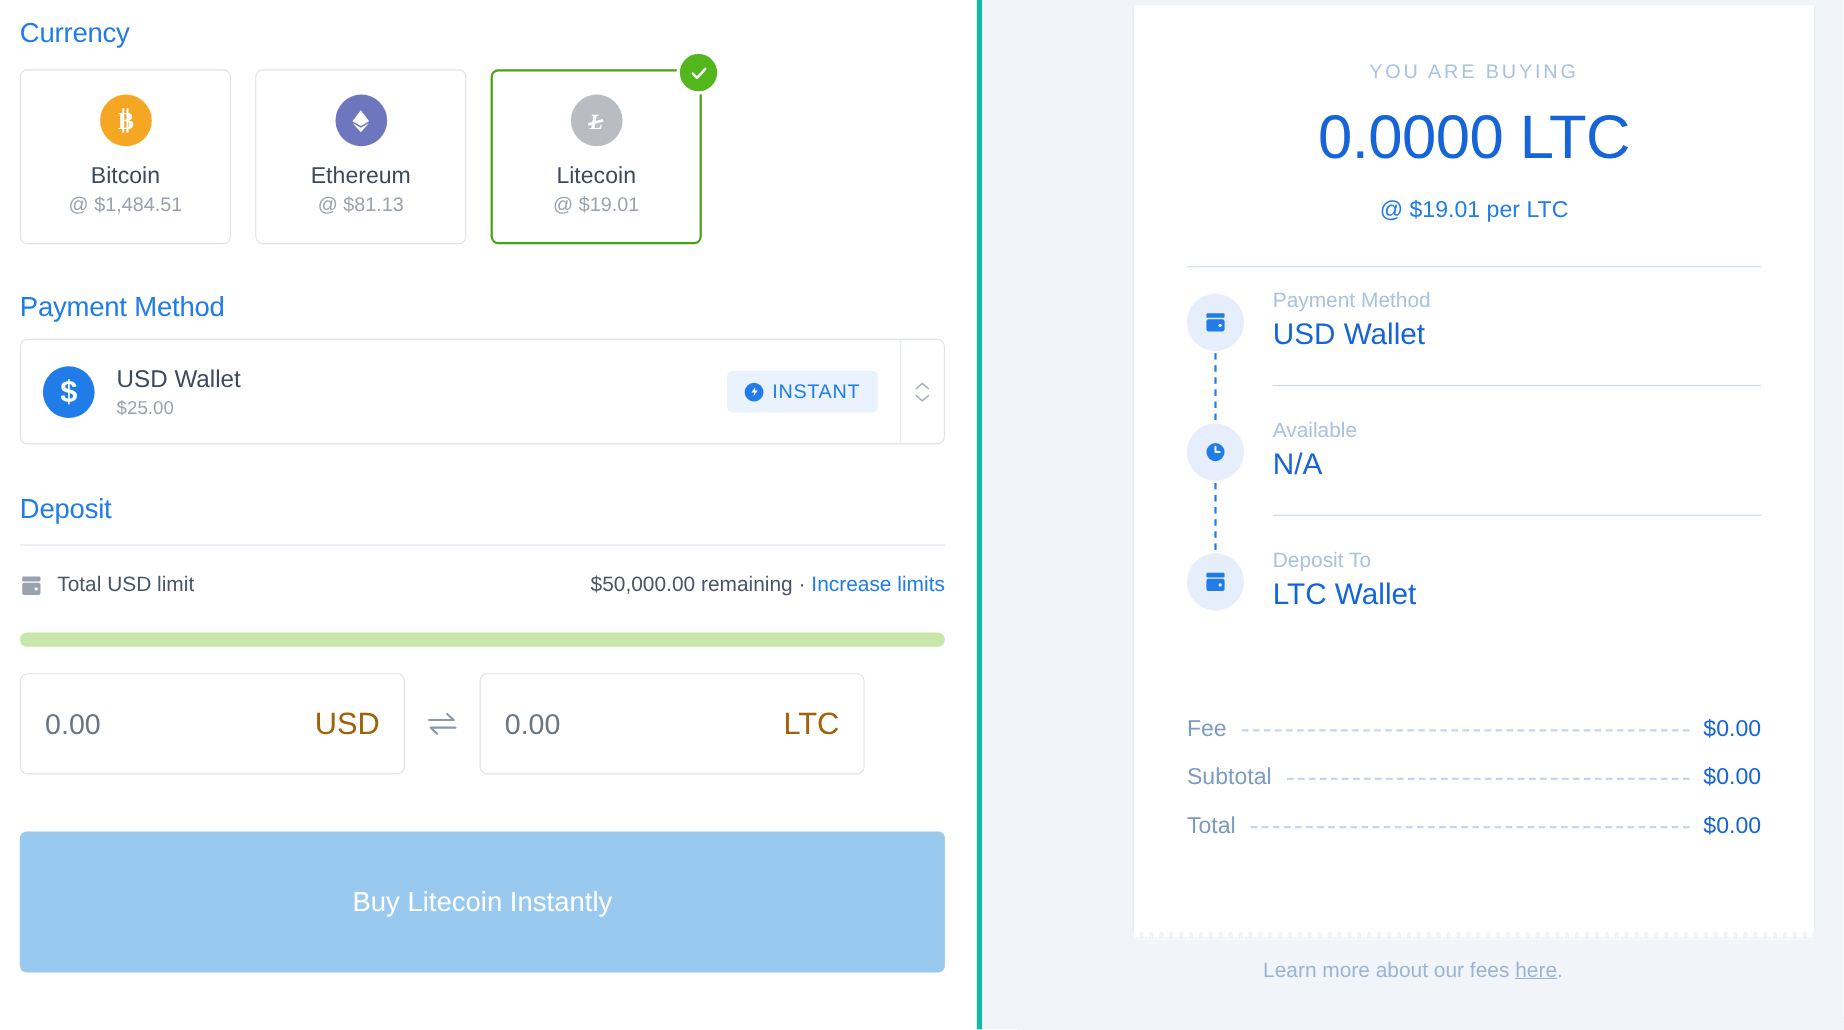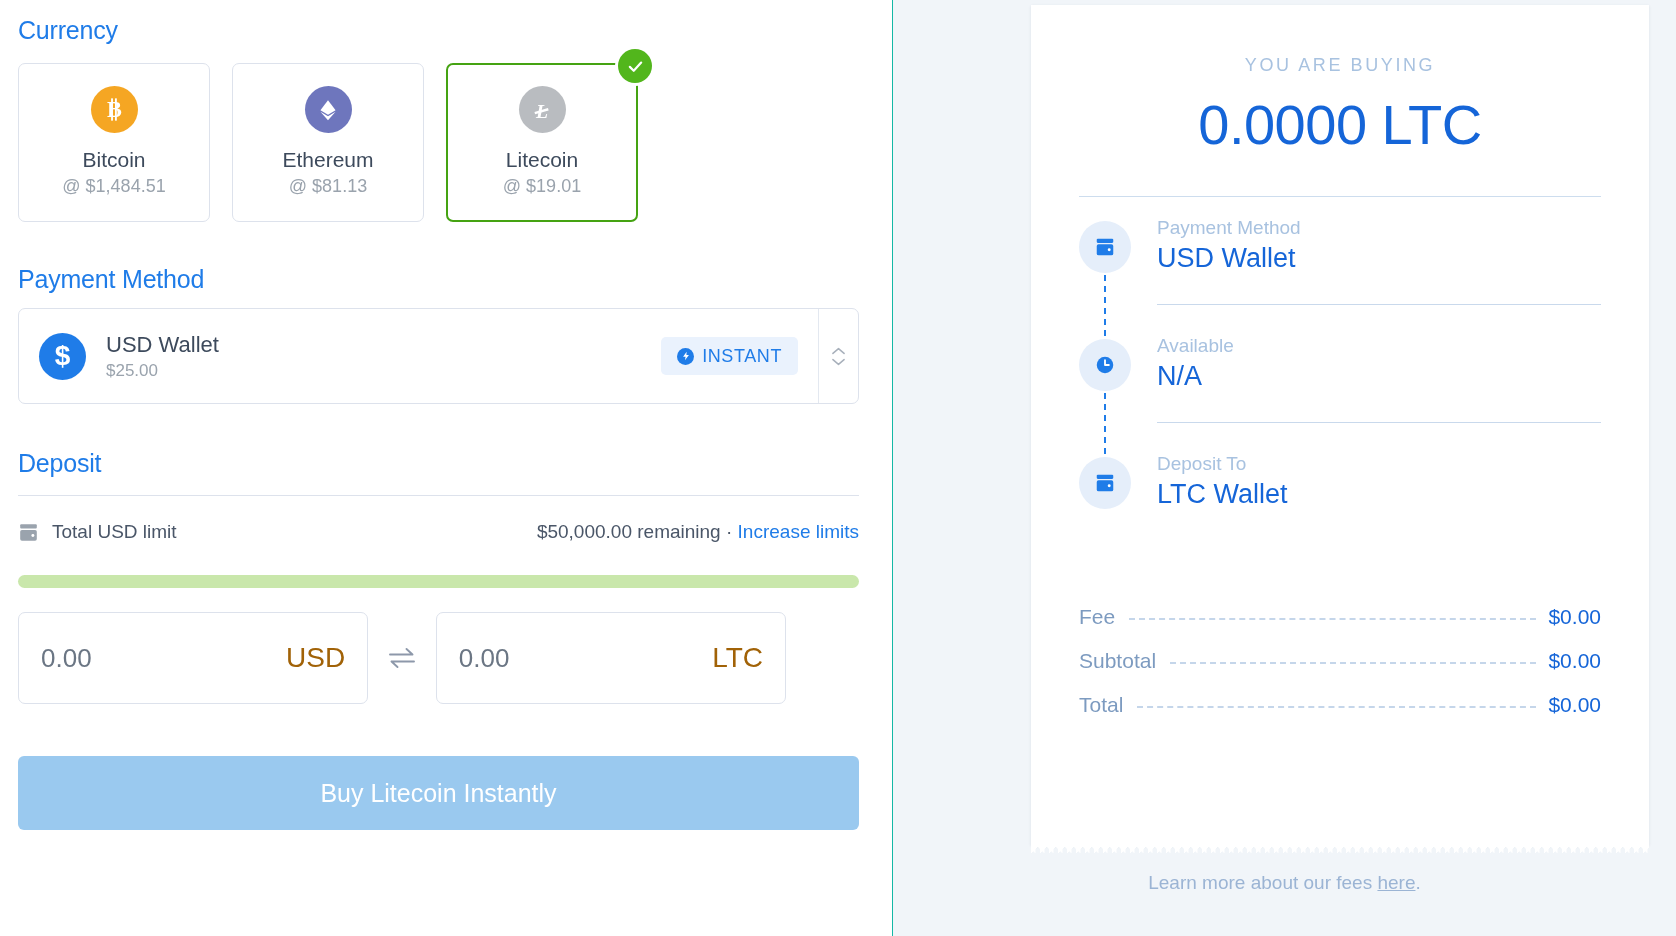--- a/index.html
+++ b/index.html
@@ -12,21 +12,21 @@
     overflow: hidden;
   }
   #app { position: relative; width: 1676px; height: 936px; display: flex; }
 
   
   .left-panel {
     width: 893px; height: 936px;
     background: #ffffff;
     padding: 0 18px;
     position: relative;
-    border-right: 1px solid #14b8a6;
+    border-right: 5px solid #14b8a6;
   }
   .section-title {
     color: #1f7ce8;
     font-size: 25px;
     font-weight: 400;
     margin: 0;
     letter-spacing: -0.2px;
   }
   #currency-title { position: absolute; left: 18px; top: 16px; }
   #payment-title  { position: absolute; left: 18px; top: 265px; }
@@ -158,21 +158,21 @@
   }
   .amount-val { font-size: 26px; color: #6b7684; }
   .amount-cur { margin-left: auto; font-size: 28px; color: #a16207; text-align: right; }
   .swap-icon-wrap {
     width: 75px; display: flex; align-items: center; justify-content: center;
     cursor: pointer;
   }
   .swap-icon-wrap svg { width: 30px; height: 24px; }
   .buy-button {
     position: absolute; left: 18px; top: 756px;
-    width: 841px; height: 74px;
+    width: 841px; height: 128px;
     background: #9ac9ef; border: none; border-radius: 6px;
     color: #ffffff; font-size: 25px;
     font-family: "Liberation Sans", sans-serif;
     cursor: pointer;
   }
 
   
   .right-panel {
     flex: 1; height: 936px;
     background: #f1f5f9;
@@ -393,20 +393,21 @@
     </div>
 
     <button class="buy-button">Buy Litecoin Instantly</button>
   </div>
 
   <div class="right-panel">
     <div class="receipt-card">
 
       <div class="buying-label">YOU ARE BUYING</div>
       <div class="buying-amount">0.0000 LTC</div>
+      <div class="buying-rate">@ $19.01 per LTC</div>
 
       <div class="card-divider"></div>
 
       <div class="timeline">
 
         <div class="tl-row">
           <div class="tl-left">
             <div class="tl-dot">
               <svg viewBox="0 0 24 24" aria-hidden="true">
                 <rect x="3" y="3" width="18" height="4.6" rx="1.2" fill="#1f7ce8"></rect>

